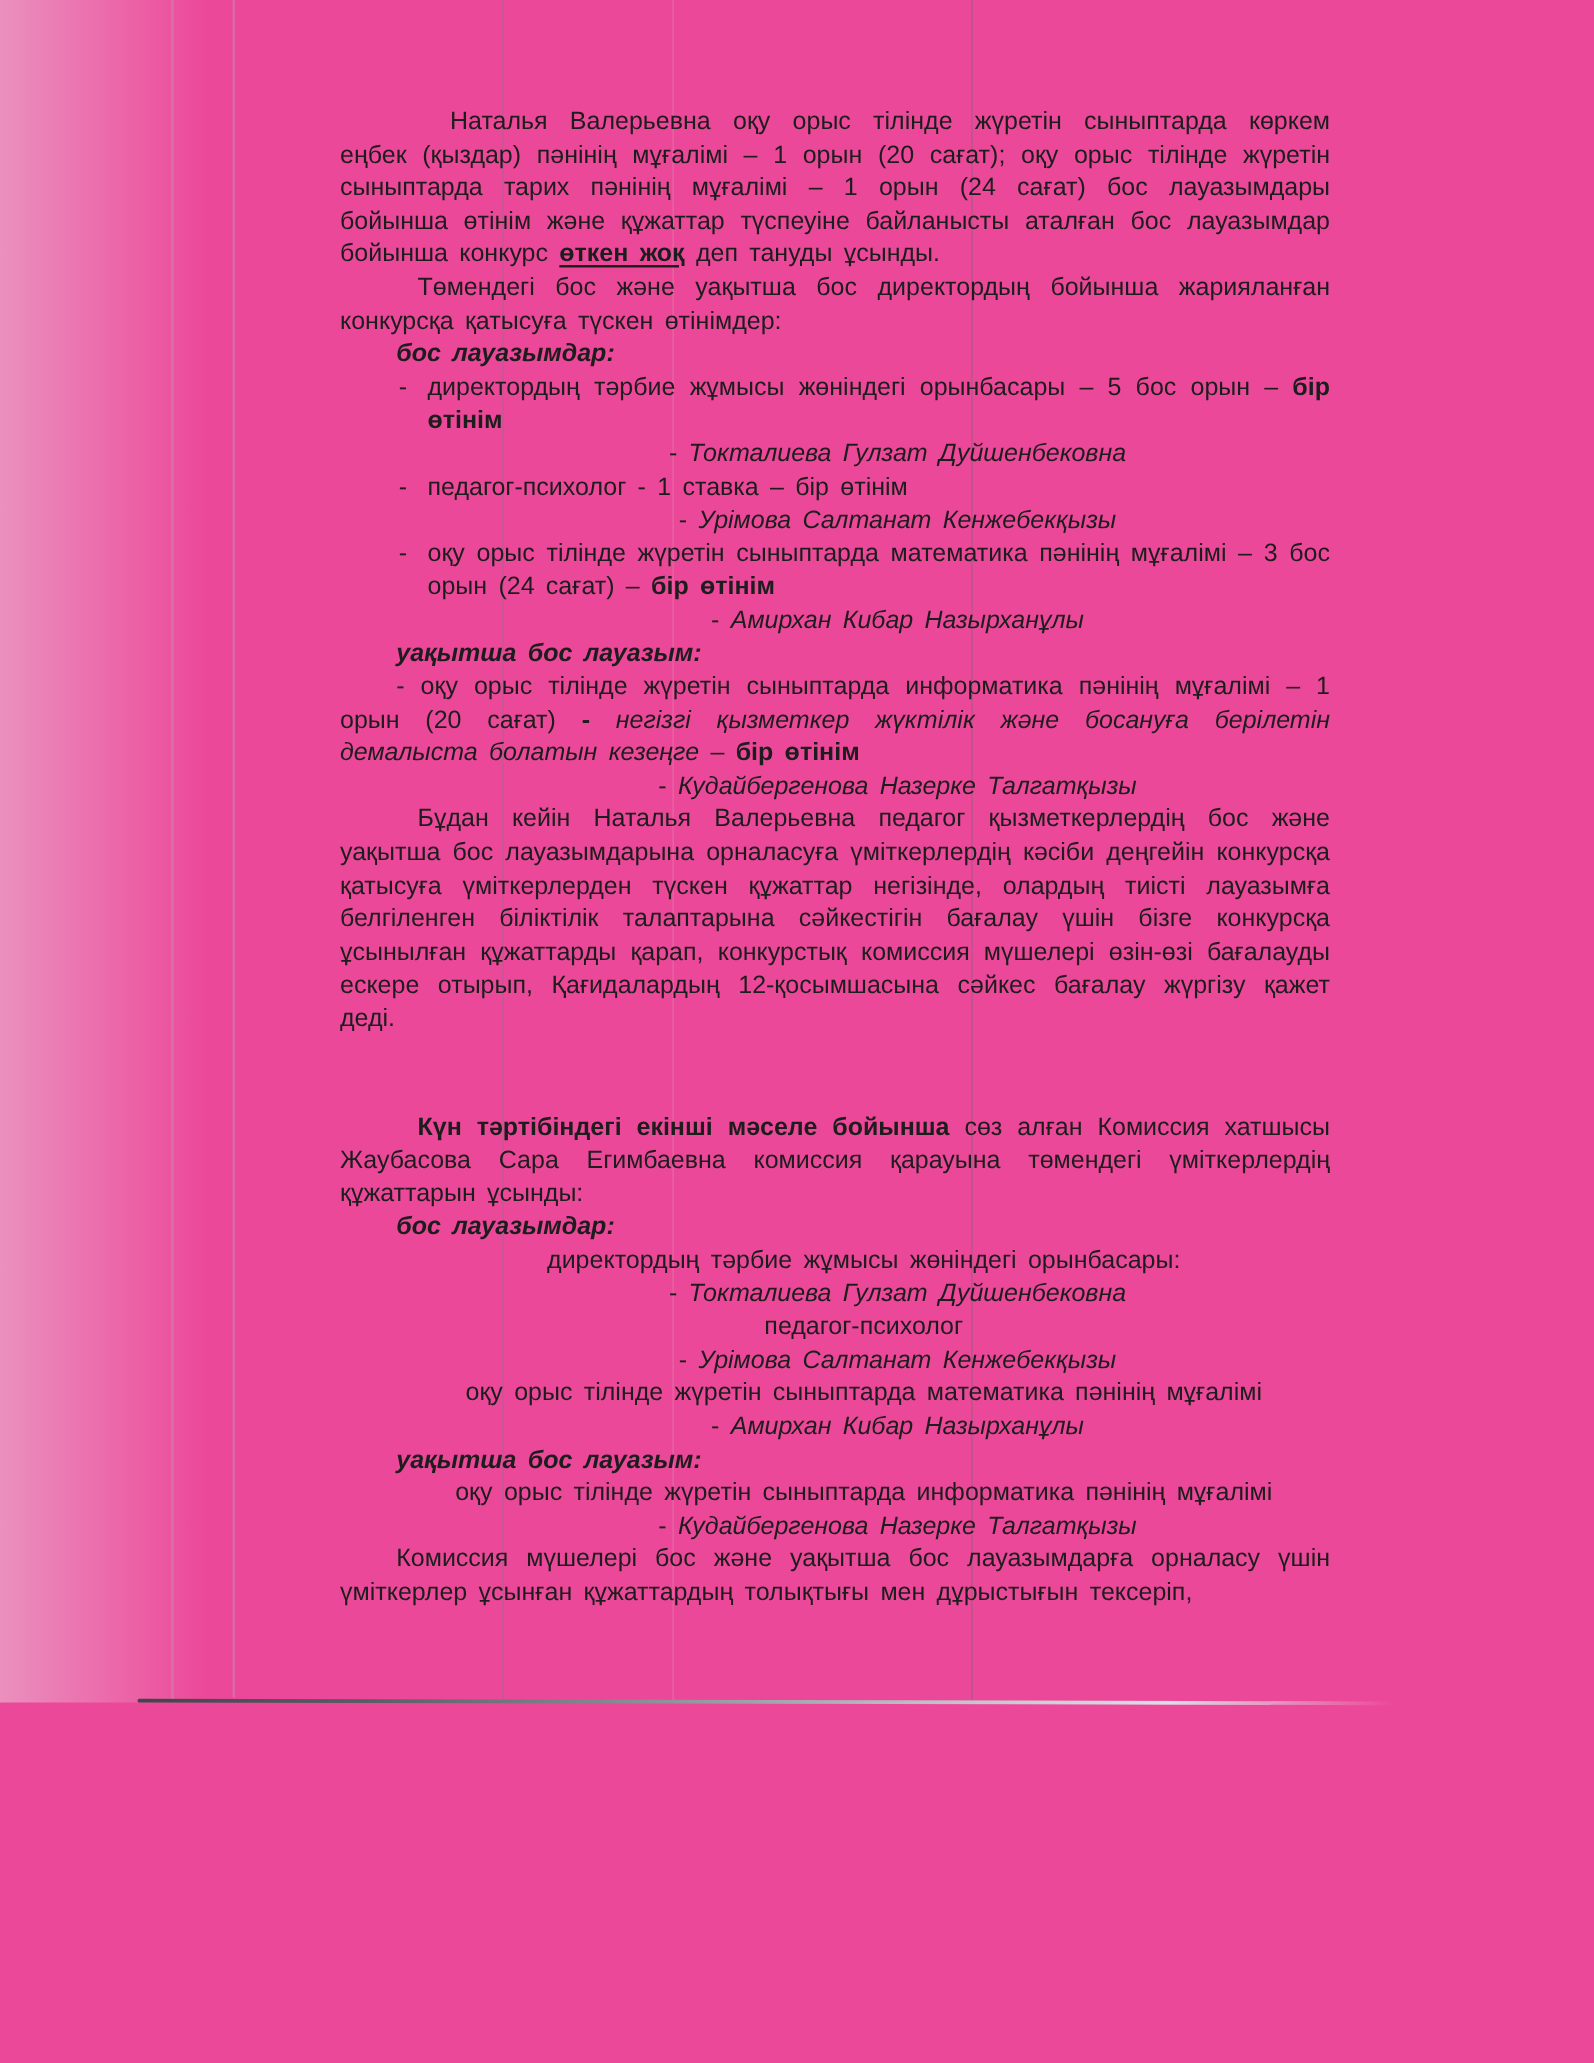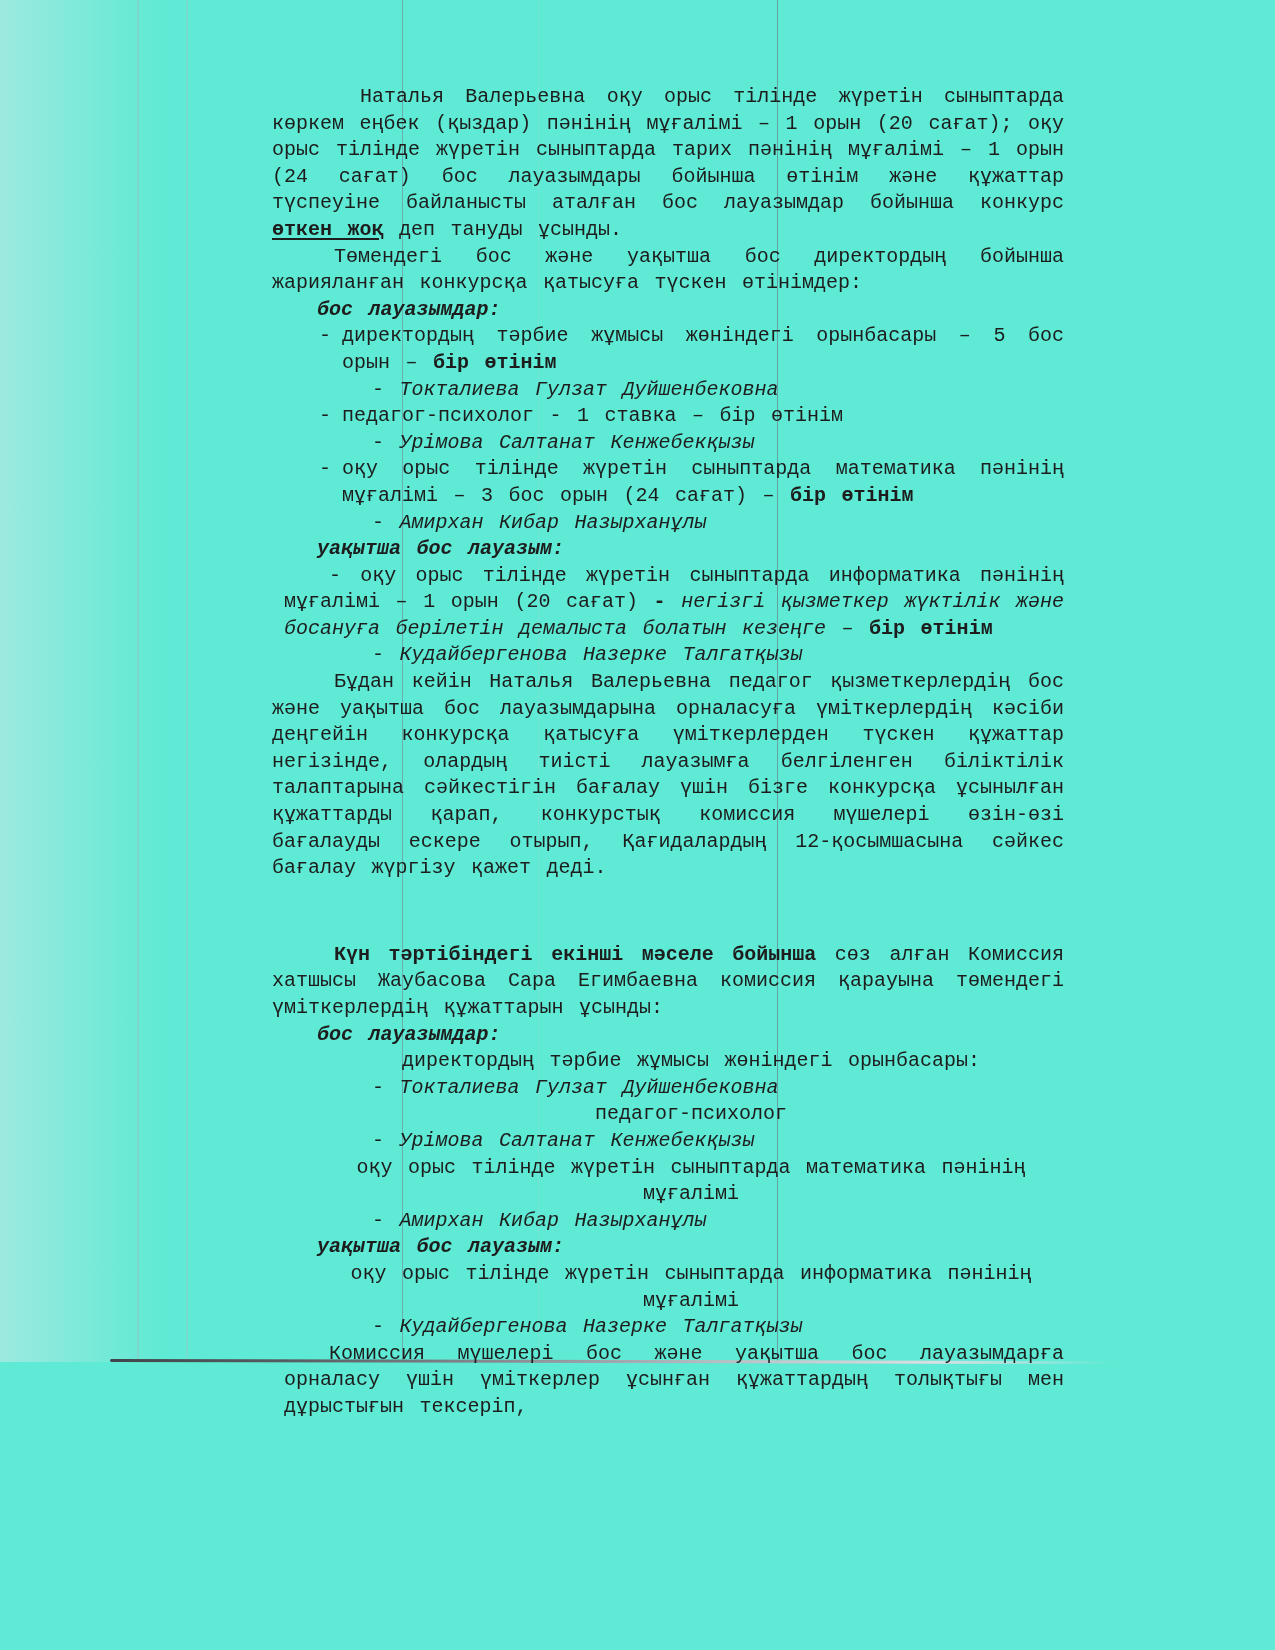--- a/index.html
+++ b/index.html
@@ -1,22 +1,22 @@
 <!DOCTYPE html>
 <html lang="kk"><head>
 <meta charset="utf-8">
 <style>
   html,body{margin:0;padding:0;background:#e8e8e8;}
   .page{
     position:relative;
     width:1275px;height:1650px;
     margin:0 auto;
-    background:#5eead4;
+    background:#ec4899;
     overflow:hidden;
-    font-family:Liberation Mono, monospace;
+    font-family:Liberation Sans, sans-serif;
   }
   
   .artifact{position:absolute;pointer-events:none;}
   .left-band{left:0;top:0;width:165px;height:1362px;
     background:linear-gradient(to right,rgba(232,232,236,.45),rgba(250,250,250,0));}
   .fold-far-left{left:137px;top:0;width:2px;height:1360px;background:rgba(168,172,182,.35);}
   .fold-left{left:186px;top:0;width:2px;height:1358px;background:rgba(180,184,194,.28);}
   .fold-mid{left:402px;top:0;width:1px;height:1360px;background:rgba(118,122,138,.55);}
   .fold-right{left:777px;top:0;width:1px;height:1363px;background:rgba(108,112,128,.6);}
   .fold-faint{left:538px;top:0;width:1px;height:1360px;background:rgba(200,203,210,.25);}
@@ -30,24 +30,24 @@
     position:absolute;left:272px;top:84px;width:792px;
     color:#1d1d1d;font-size:20px;line-height:26.6px;
     word-spacing:3.5px;
   }
   .blk{text-align:justify;margin:0;}
   .b{font-weight:bold;text-align:center;}
   .i{font-style:italic;}
   .u{text-decoration:underline;text-underline-offset:3px;text-decoration-thickness:2px;}
   .paragraph.ind-lg{text-indent:88px;}
   .paragraph.ind-md{text-indent:62px;}
-  .paragraph.ind-sm{text-indent:45px;margin-left:12px;}
+  .paragraph.ind-sm{text-indent:45px;}
   .subheading{padding-left:45px;text-align:left;}
   .item{padding-left:46px;text-align:center;}
-  .name{padding-left:100px;text-align:left;}
+  .name{padding-left:100px;text-align:center;}
   .bullet{display:flex;align-items:flex-start;padding-left:47px;}
   .bullet .marker{flex:none;width:23px;text-align:left;}
   .bullet .btxt{flex:1;text-align:justify;}
   .spacer{height:60px;}
 </style>
 </head>
 <body>
 
 <div class="page">
   <div class="artifact left-band"></div>

